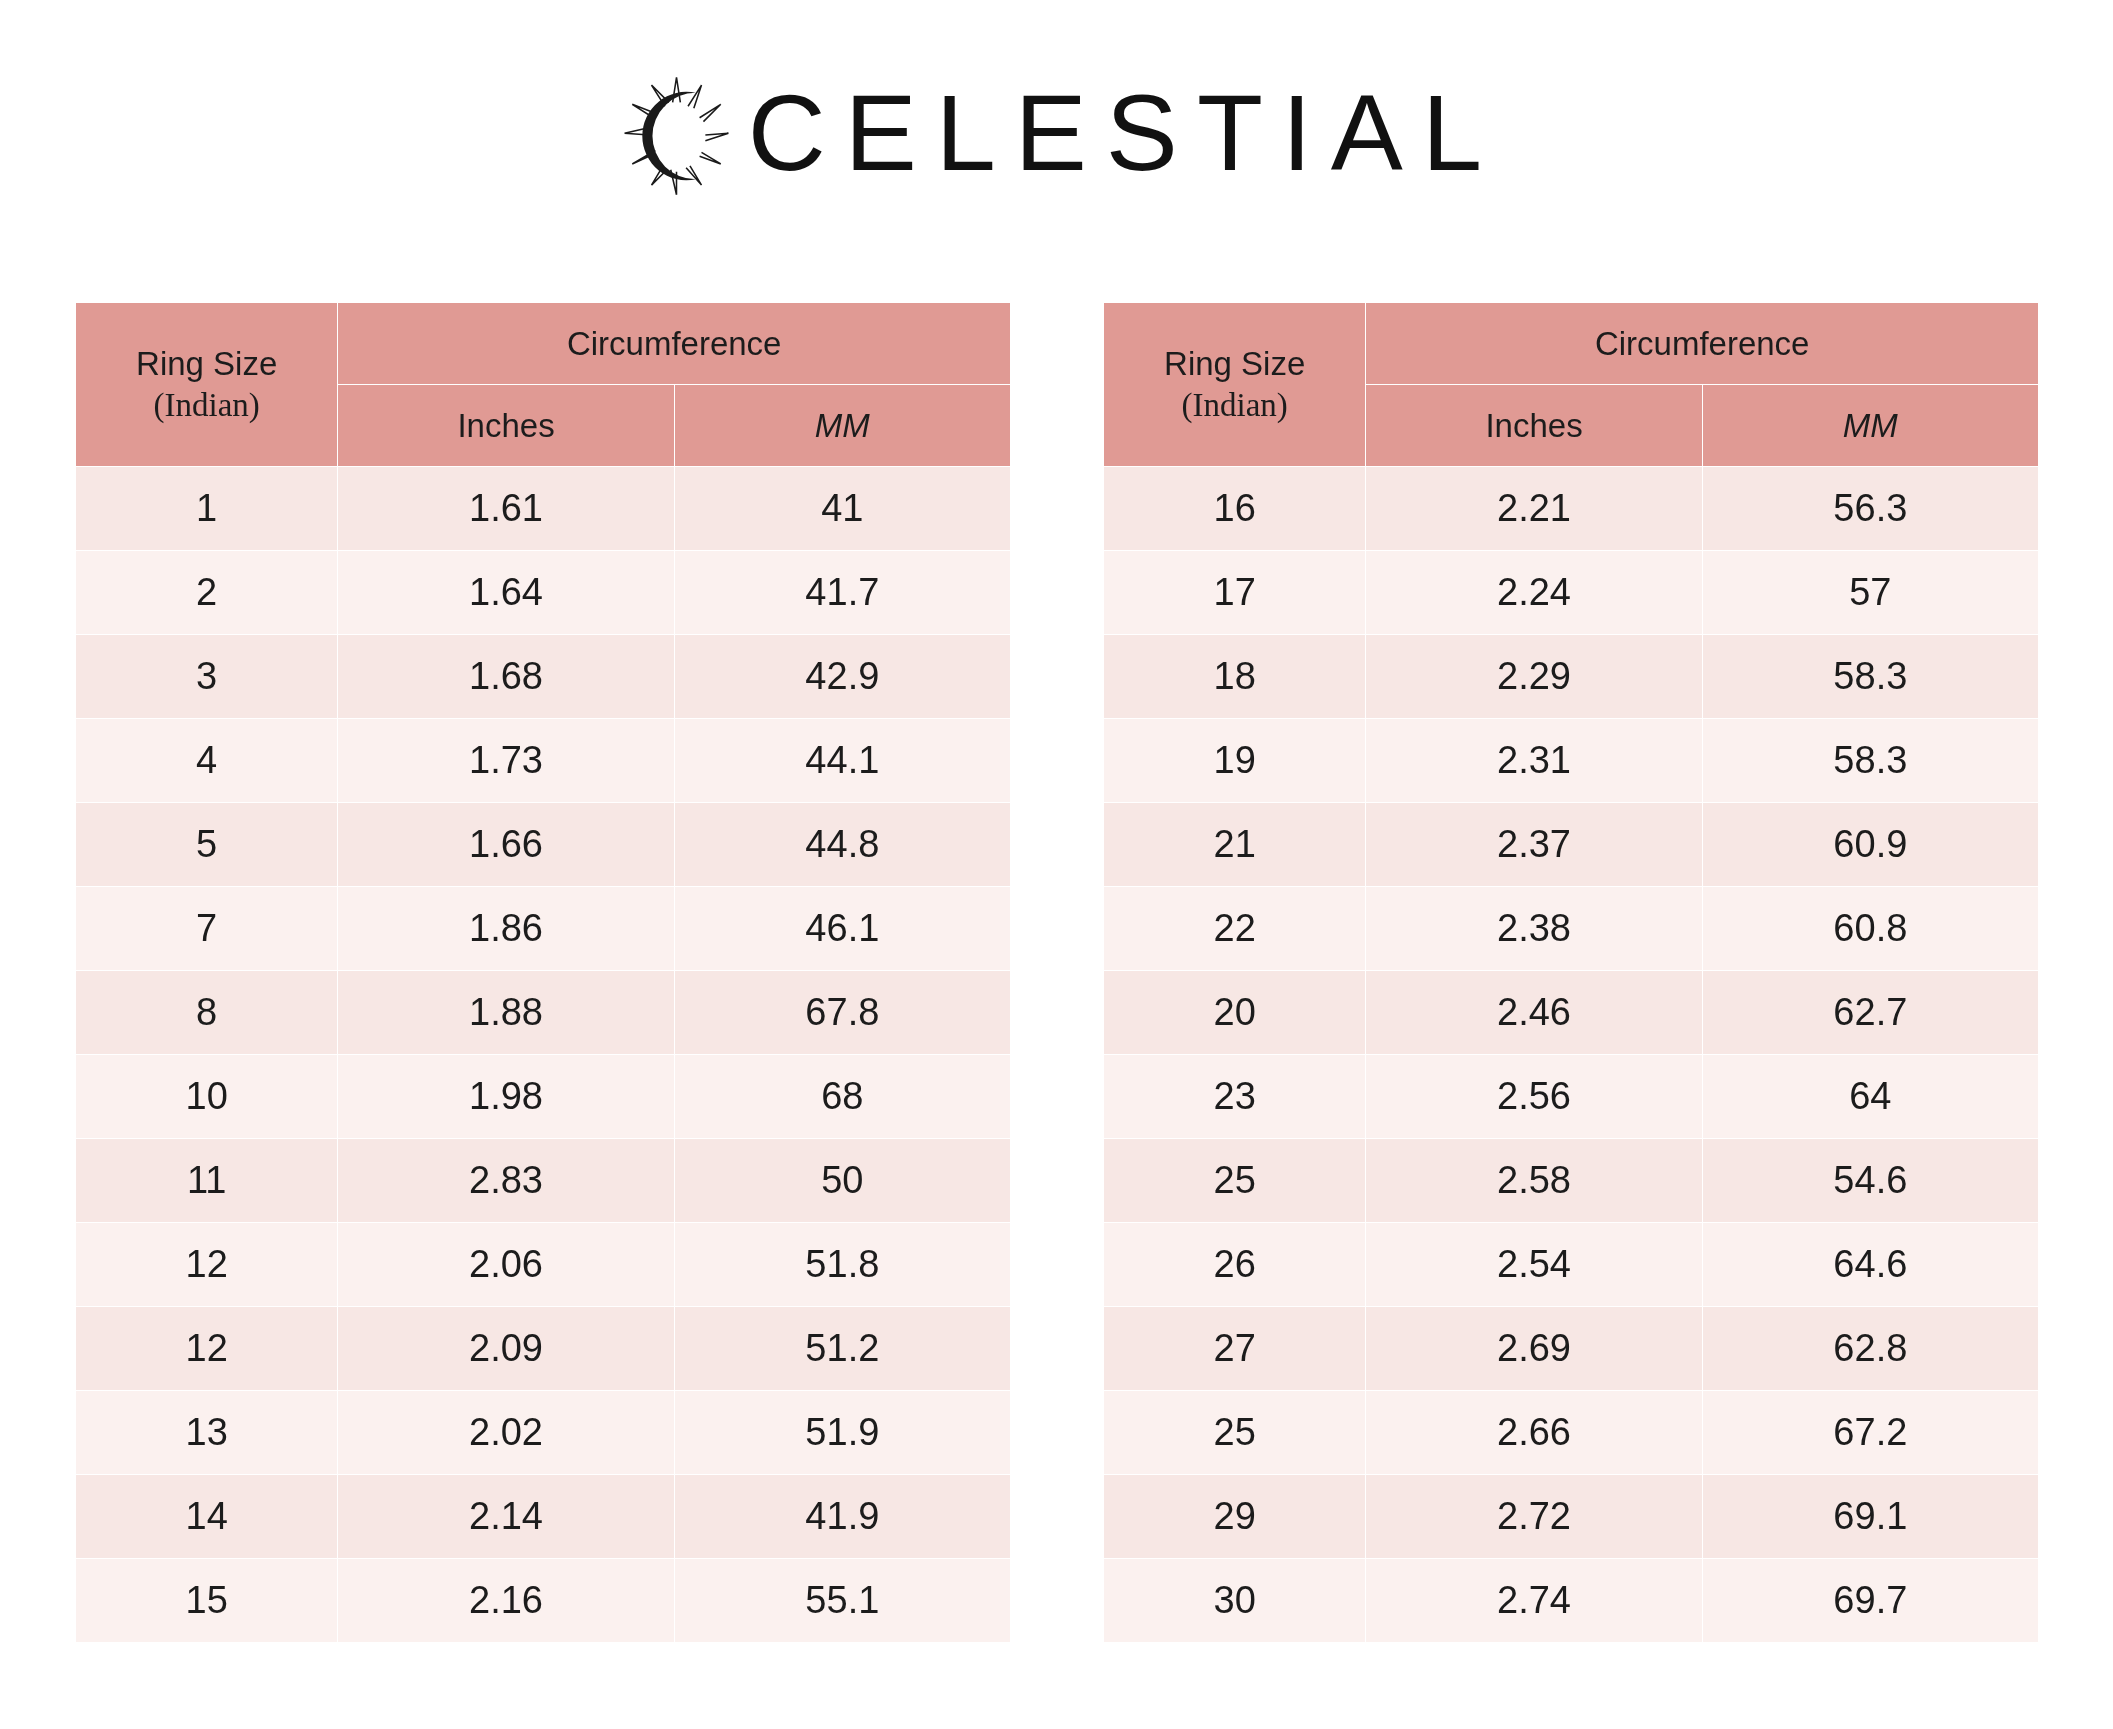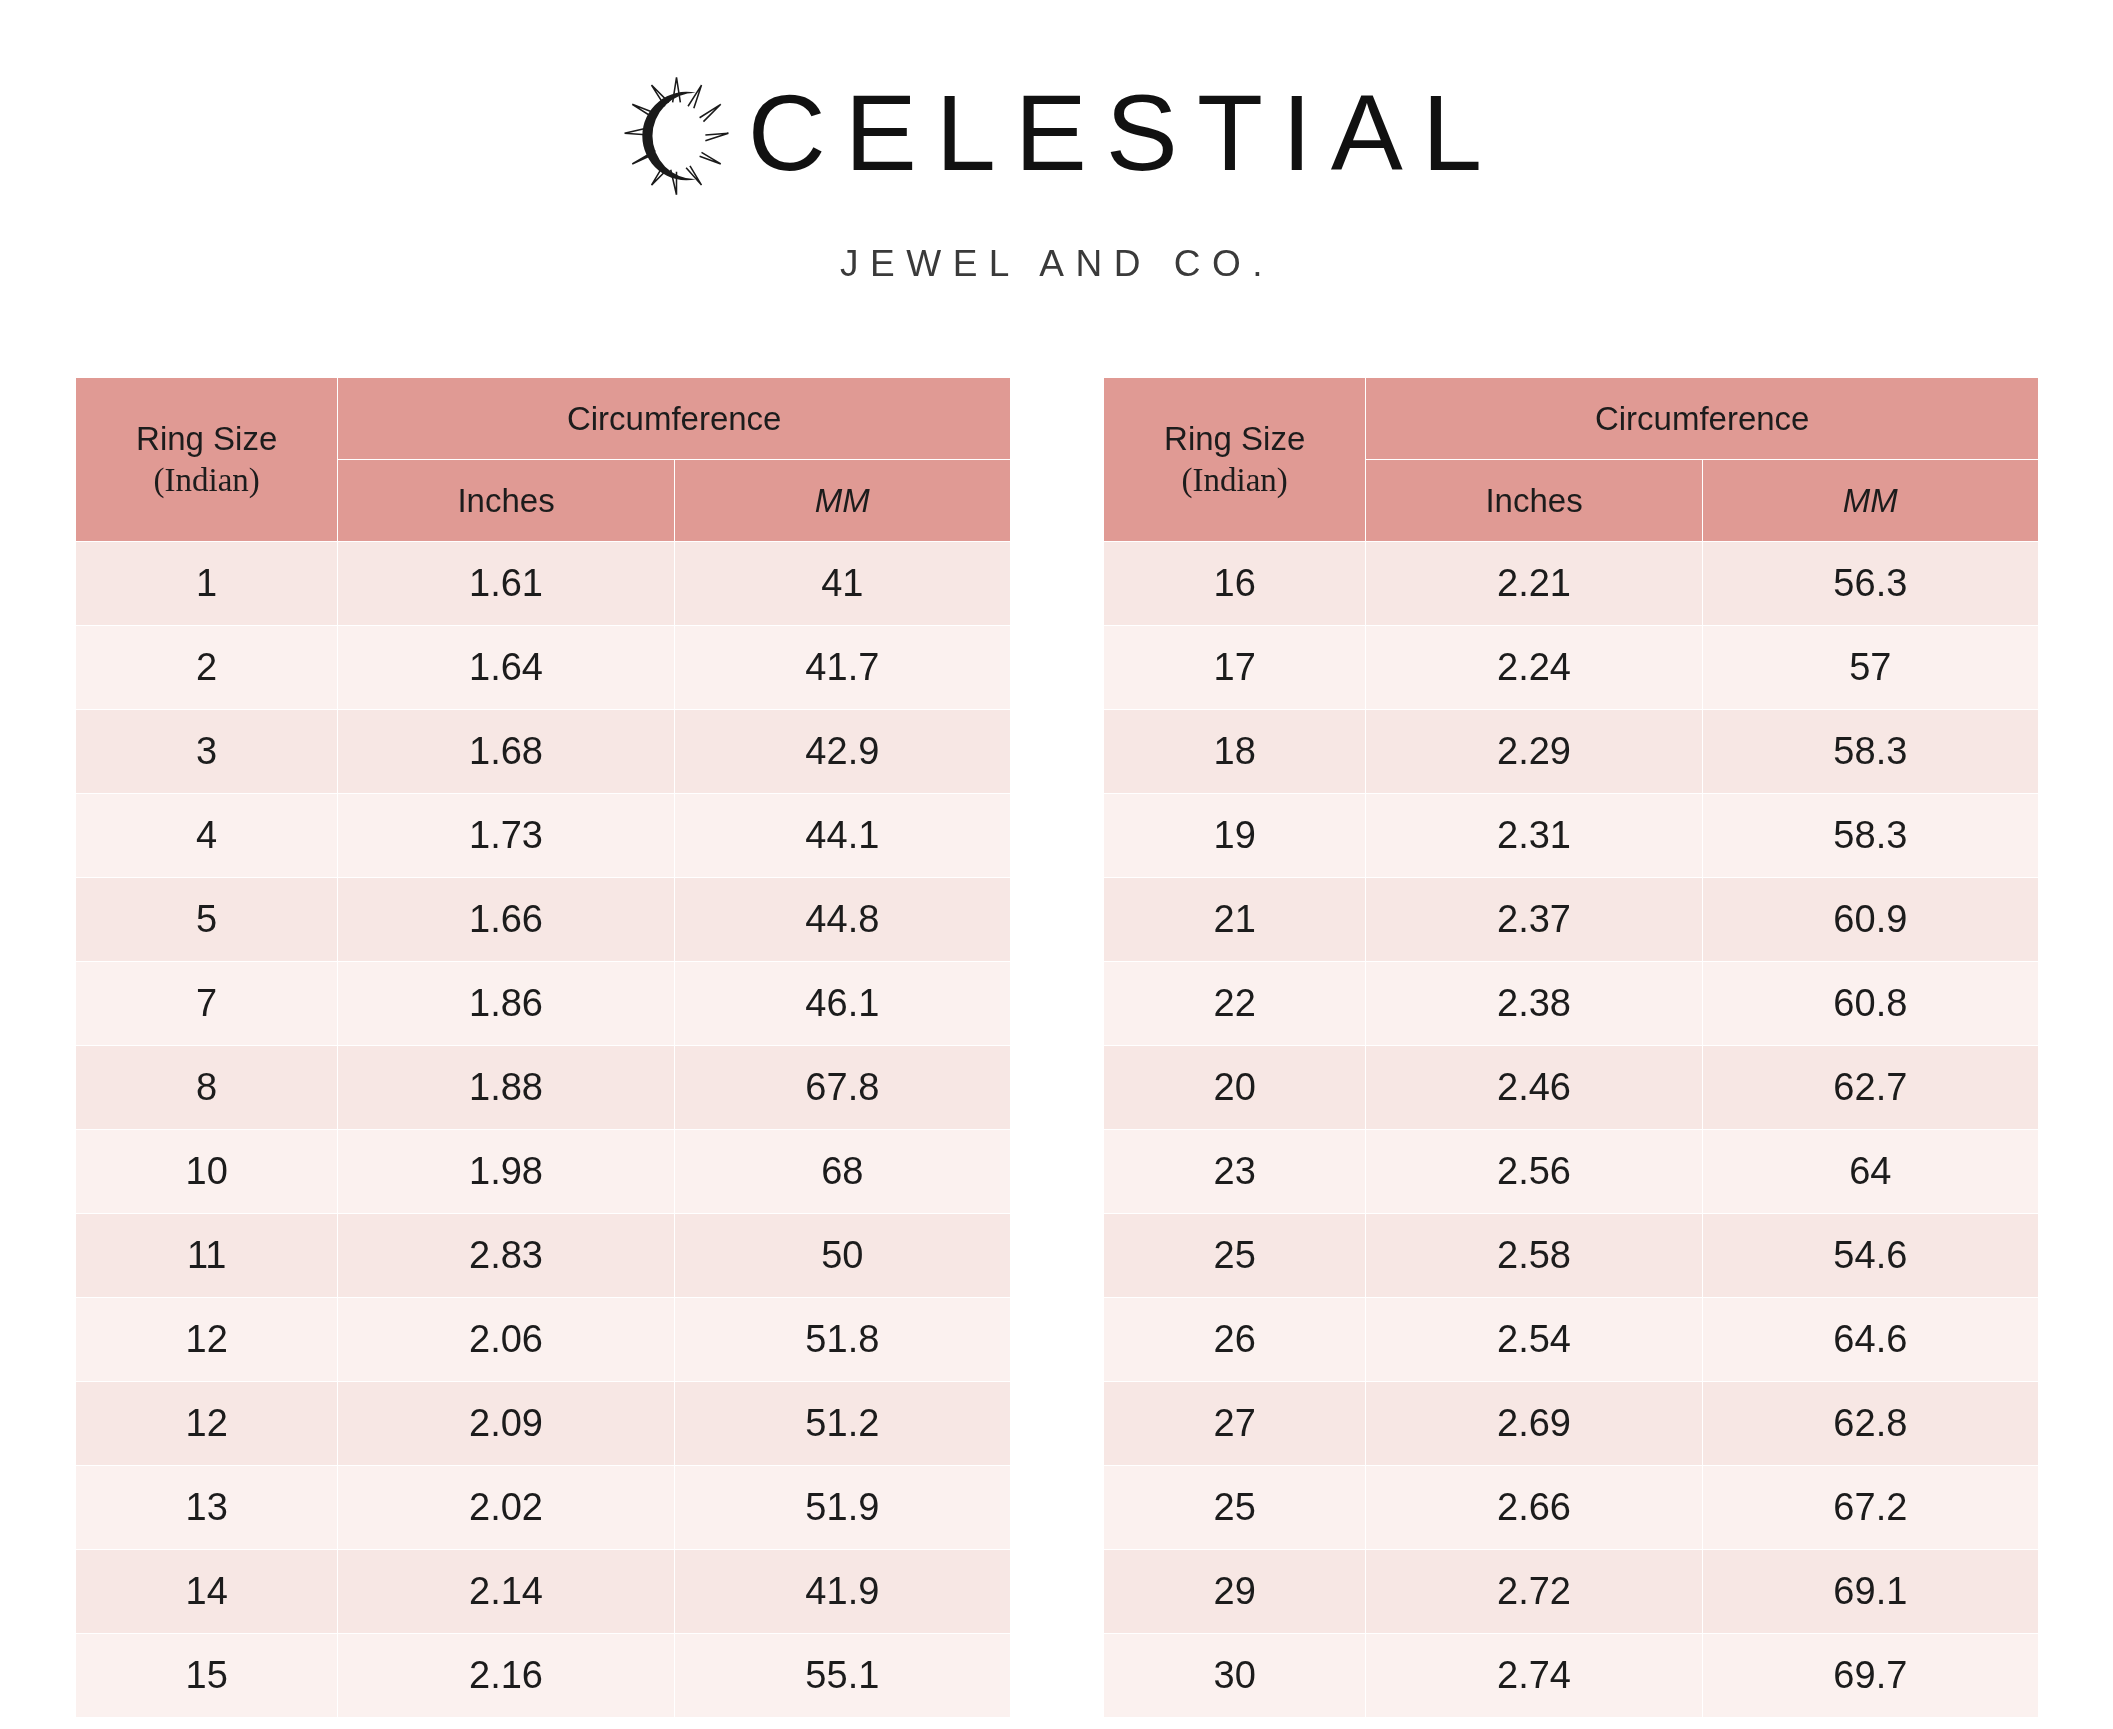--- a/index.html
+++ b/index.html
@@ -134,21 +134,20 @@
               <path d="M20 46 L42 60 M20 46 L46 56"></path>
               <path d="M40 26 L54 48 M40 26 L58 44"></path>
             </g>
 
             <path d="M86 34 A46 46 0 1 0 86 124 A38 38 0 1 1 86 34 Z" fill="#1a1a1a" stroke="none"></path>
           </g>
         </svg>
       </span>
       <span class="brand-name">CELESTIAL</span>
     </div>
-    <div class="brand-tagline">JEWEL AND CO.</div>
   </div>
 
   <div class="tables-wrap">
 
     <table class="size-table">
       <thead>
         <tr>
           <th class="hdr-pink hdr-ringsize" rowspan="2">
             <span class="l1">Ring Size</span>
             <span class="l2">(Indian)</span>

